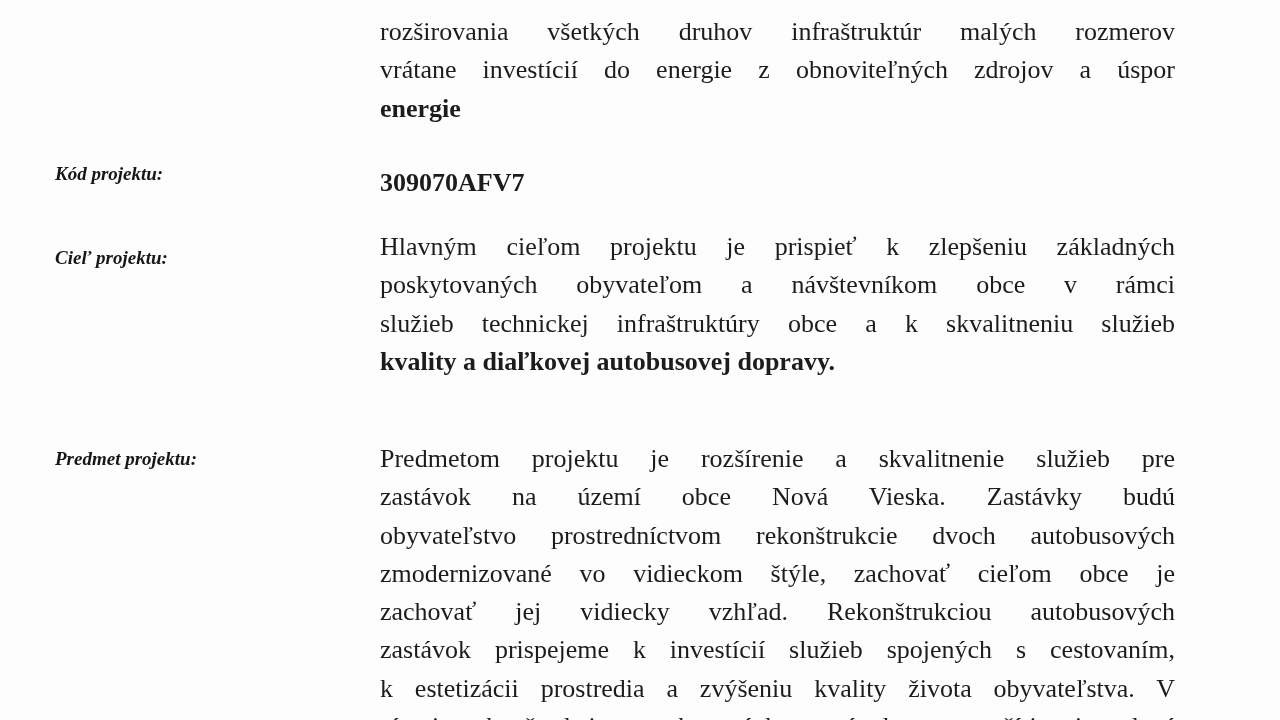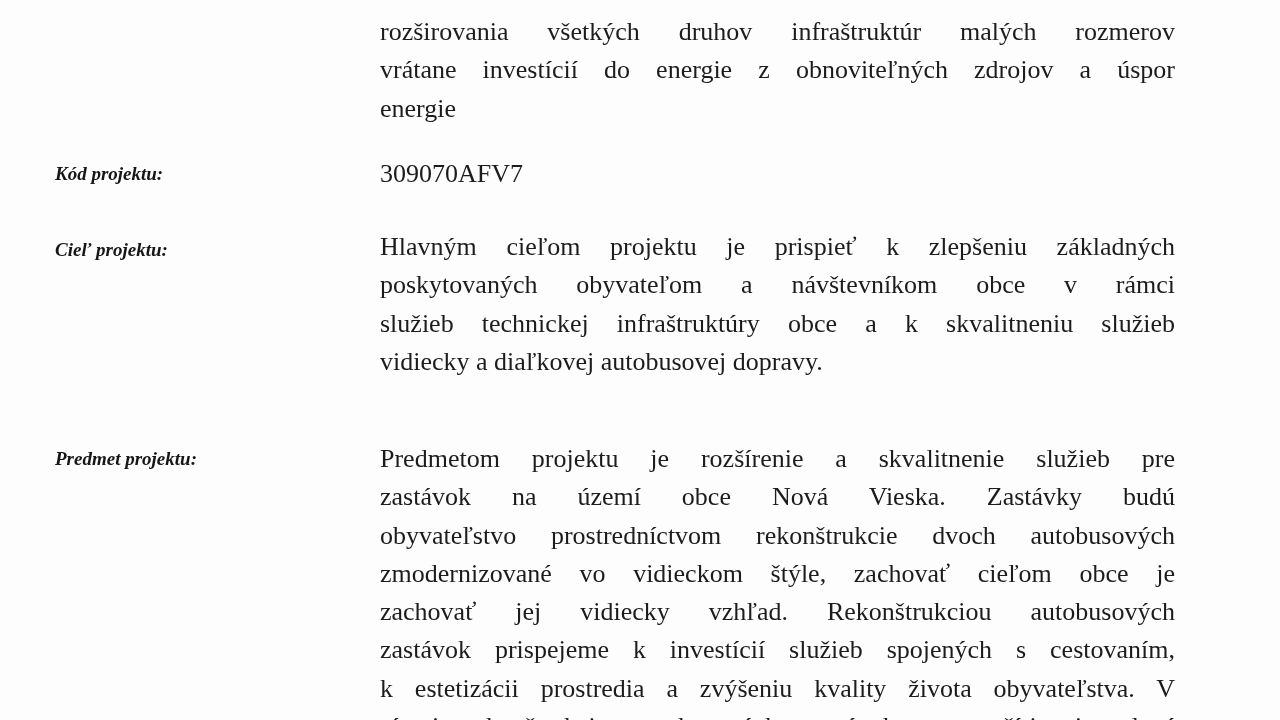--- a/index.html
+++ b/index.html
@@ -42,20 +42,21 @@
     }
     .line {
       display: block;
       text-align: justify;
       text-align-last: justify;
       white-space: nowrap;
       height: 38.3px;
     }
     .line.last {
       text-align-last: left;
+      font-weight: bold;
     }
     .clip-top {
       position: absolute;
       left: 380px;
       top: -27px;
       width: 795px;
       font-size: 26px;
       line-height: 38px;
       color: #1c1c1c;
       white-space: nowrap;
@@ -68,30 +69,30 @@
 
   <div class="clip-top"></div>
 
   <div class="value" style="top: 13px;">
     <span class="line">rozširovania všetkých druhov infraštruktúr malých rozmerov</span>
     <span class="line">vrátane investícií do energie z obnoviteľných zdrojov a úspor</span>
     <span class="line last">energie</span>
   </div>
 
   <div class="label" style="top: 155px;">Kód projektu:</div>
-  <div class="value" style="top: 155px;">
+  <div class="value" style="top: 164px;">
     <span class="line last">309070AFV7</span>
   </div>
 
-  <div class="label" style="top: 231px;">Cieľ projektu:</div>
+  <div class="label" style="top: 239px;">Cieľ projektu:</div>
   <div class="value" style="top: 228px;">
     <span class="line">Hlavným cieľom projektu je prispieť k zlepšeniu základných</span>
     <span class="line">poskytovaných obyvateľom a návštevníkom obce v rámci</span>
     <span class="line">služieb technickej infraštruktúry obce a k skvalitneniu služieb</span>
-    <span class="line last">vidiecky a diaľkovej autobusovej dopravy.</span>
+    <span class="line last">kvality a diaľkovej autobusovej dopravy.</span>
   </div>
 
   <div class="label" style="top: 440px; text-align: right;">Predmet projektu:</div>
   <div class="value" style="top: 440px;">
     <span class="line">Predmetom projektu je rozšírenie a skvalitnenie služieb pre</span>
     <span class="line">zastávok na území obce Nová Vieska. Zastávky budú</span>
     <span class="line">obyvateľstvo prostredníctvom rekonštrukcie dvoch autobusových</span>
     <span class="line">zmodernizované vo vidieckom štýle, zachovať cieľom obce je</span>
     <span class="line">zachovať jej vidiecky vzhľad. Rekonštrukciou autobusových</span>
     <span class="line">zastávok prispejeme k investícií služieb spojených s cestovaním,</span>

